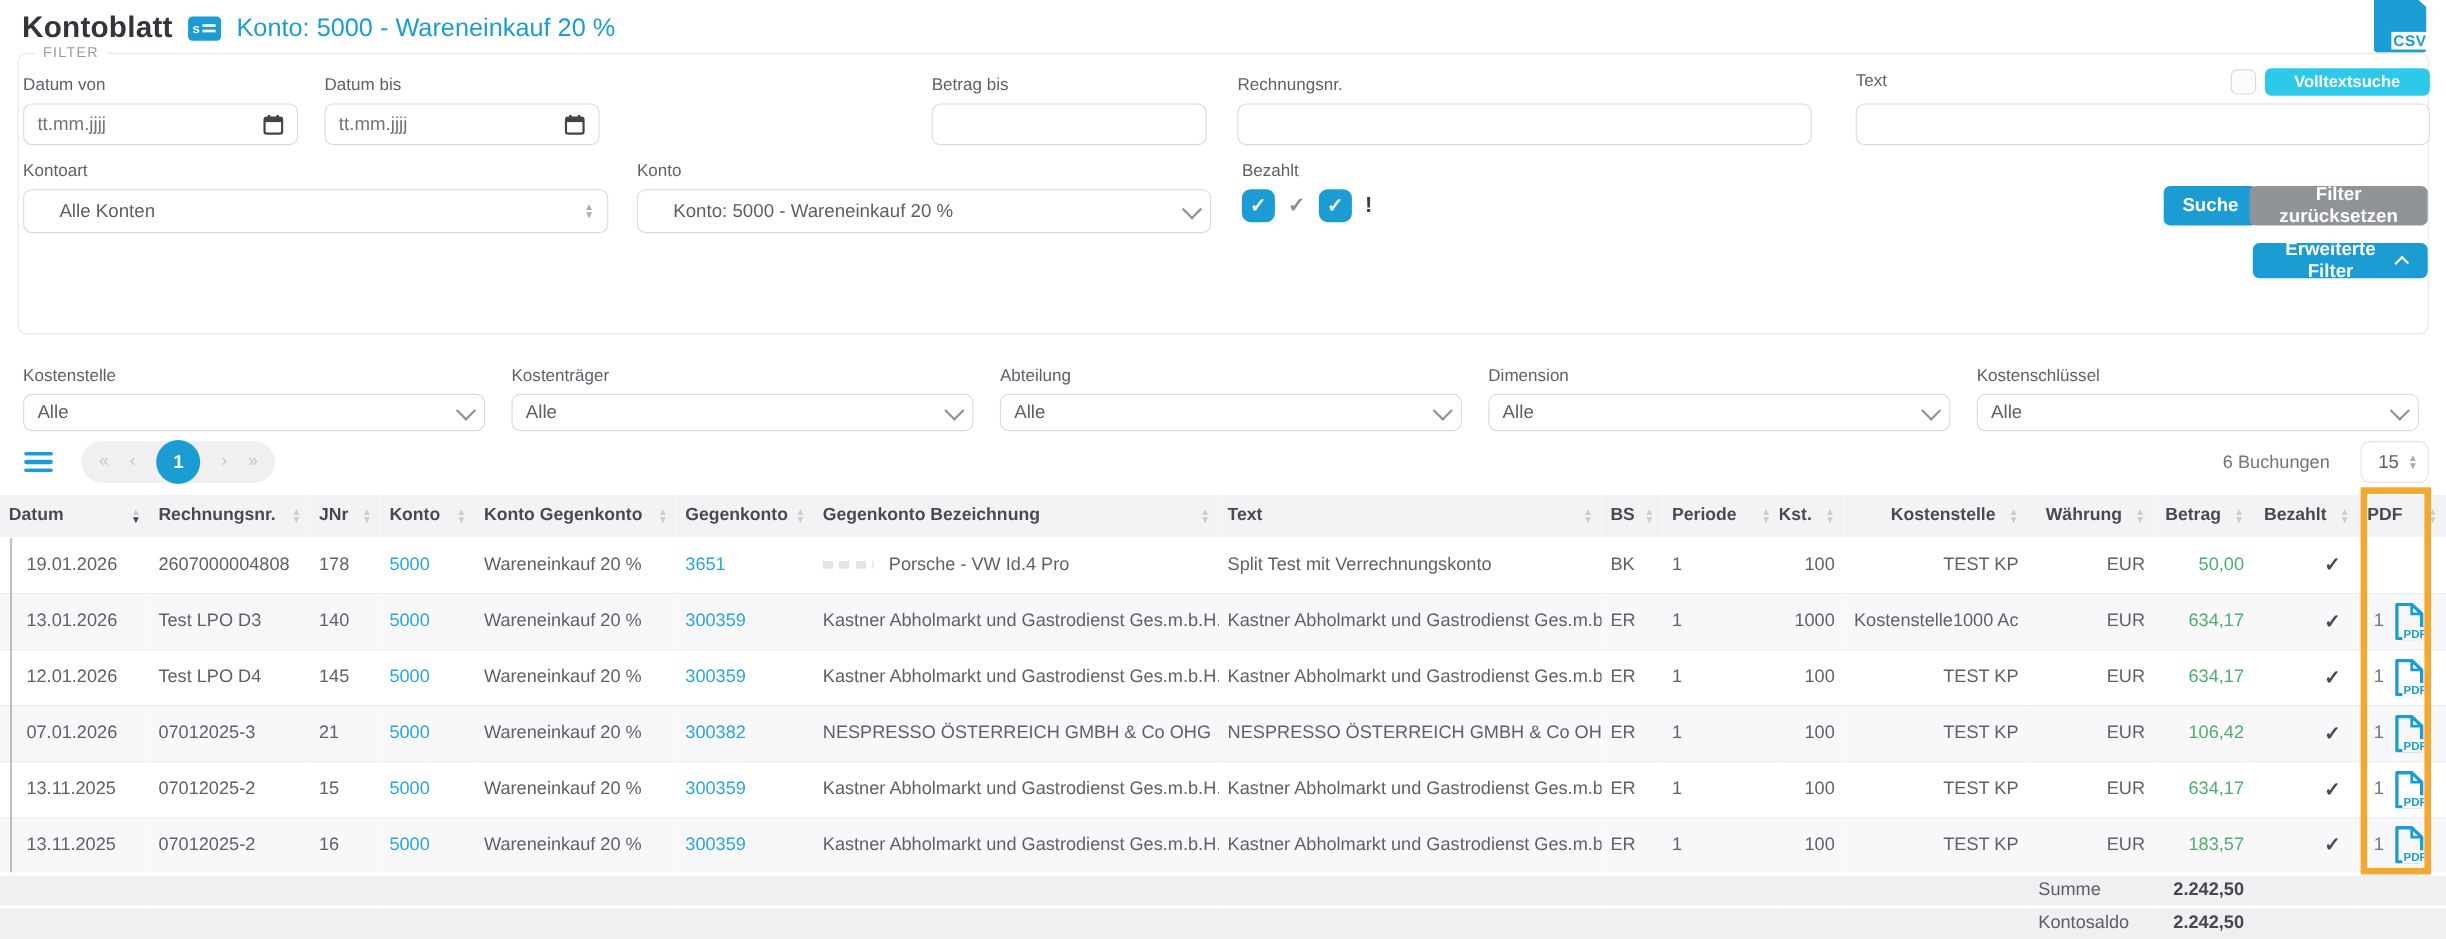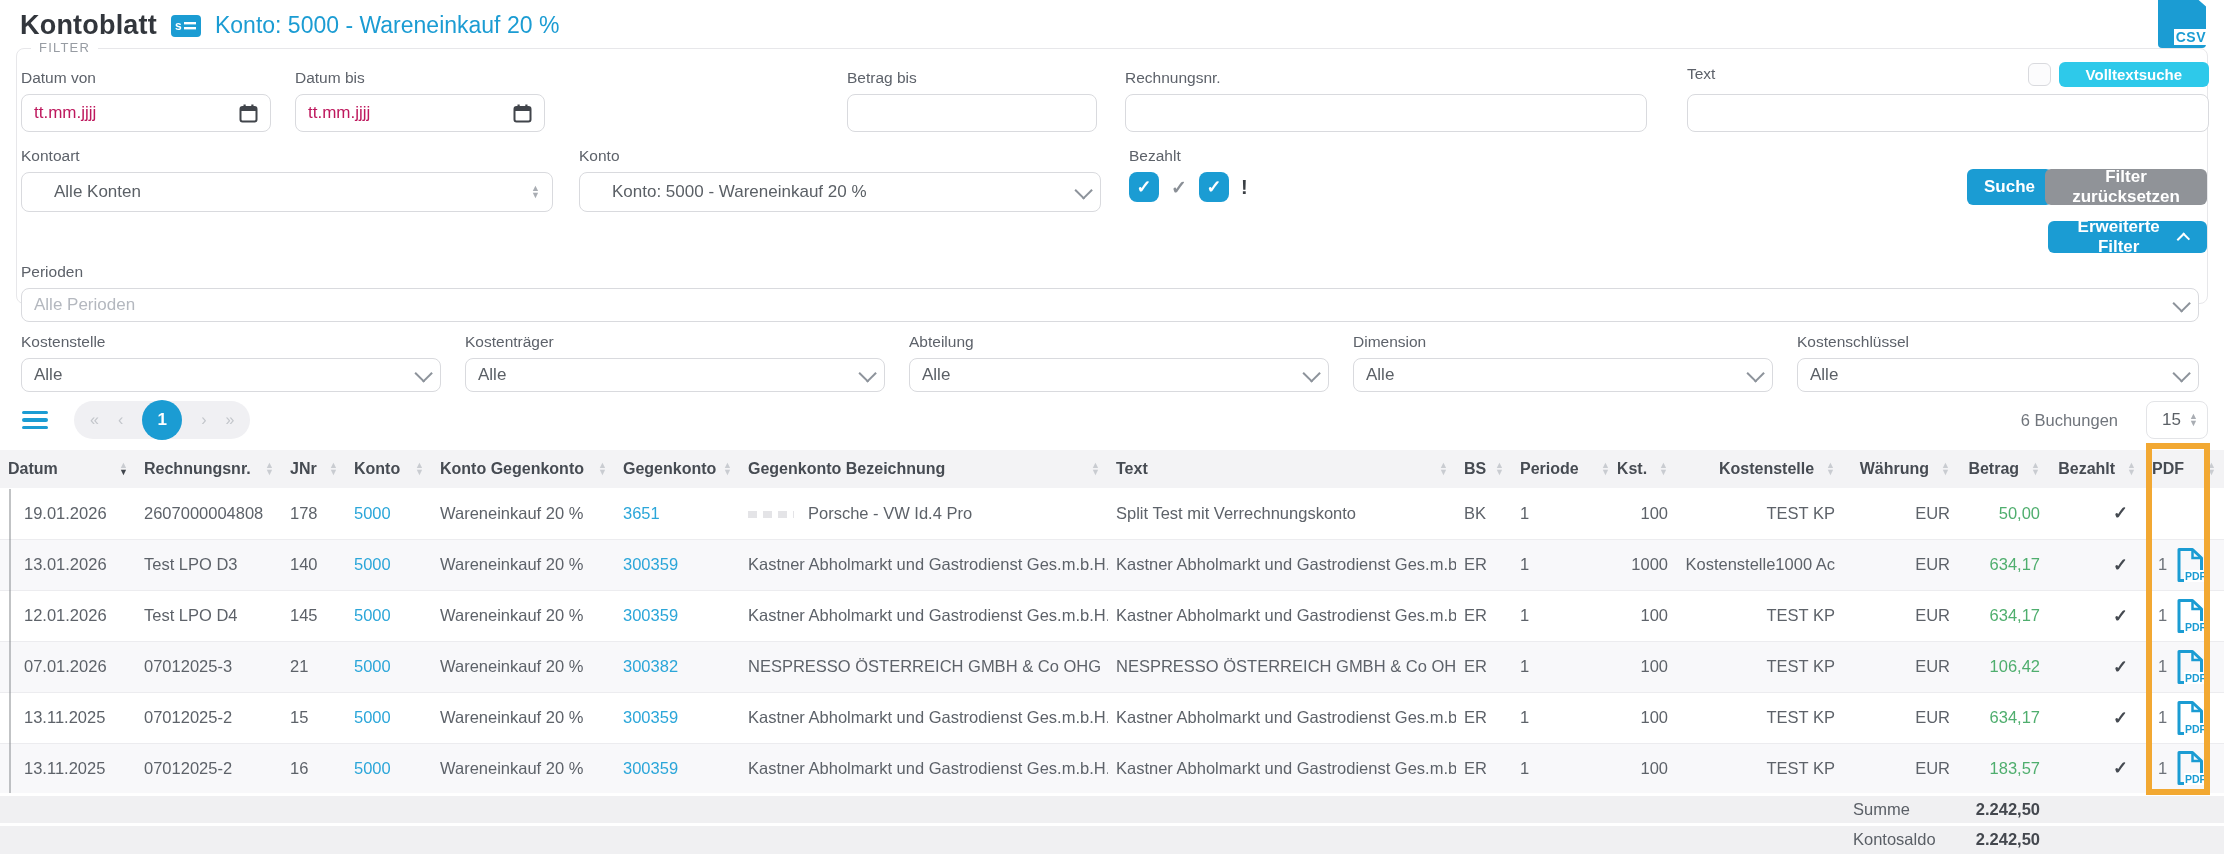--- a/index.html
+++ b/index.html
@@ -28,21 +28,21 @@
   .filter .legend { position:absolute; top:-9px; left:14px; background:#fff; padding:0 8px;
                     font-size:13px; color:#979ca3; letter-spacing:1.2px; }
   .fgroup { position:absolute; }
   .fgroup label { display:block; font-size:15.5px; color:#5d626a; margin-bottom:7px; }
   .lblrow { display:flex; justify-content:space-between; align-items:center; margin-bottom:7px; height:26px;}
   .lblrow label { margin-bottom:0; }
   .input, .select { width:100%; height:38px; border:1px solid #d9dade; border-radius:8px;
             background:#fff; display:flex; align-items:center; padding:0 12px; font-size:17px;
             color:#5b6066; position:relative; cursor:pointer; }
   .select { justify-content:space-between; }
-  .ph { color:#be185d; }
+  .ph { color:#737373; }
   .ph-light { color:#b4b8bf; }
   .h40 { height:40px;padding-left:32px; } .h34 { height:34px; }
   .cal-ic { margin-left:auto; }
   .chev { width:13px; height:13px; border-right:2.5px solid #8d939b; border-bottom:2.5px solid #8d939b;
           transform:rotate(45deg) translateY(-3px); flex:0 0 auto; }
   .spinner { display:flex; flex-direction:column; line-height:7px; font-size:9px; color:#a9adb3; }
   .bezahlt-row { display:flex; align-items:center; gap:12px; margin-top:2px; }
   .cb { width:30px; height:30px; border-radius:8px; background:var(--accent); color:#fff;
         display:flex; align-items:center; justify-content:center; font-size:18px; font-weight:700; cursor:pointer;}
   .paid-mark { color:#8a8f96; font-size:19px; font-weight:700; }
@@ -214,27 +214,20 @@
         <span class="unpaid-mark">!</span>
       </div>
     </div>
     <button class="btn btn-blue" style="position:absolute;left:1950px;top:120px">Suche</button>
     <button class="btn btn-gray" style="position:absolute;left:2028px;top:120px">Filter zurücksetzen</button>
     <button class="btn btn-blue" style="position:absolute;left:2031px;top:172px;height:32px">
       <span>Erweiterte Filter</span>
       <span class="caret-up"></span>
     </button>
 
-    <div class="fgroup" style="left:4px;top:214px;width:2178px">
-      <label>Perioden</label>
-      <div class="select h34">
-        <span class="ph-light">Alle Perioden</span>
-        <span class="chev"></span>
-      </div>
-    </div>
 
     <div class="fgroup" style="left:4px;top:284px;width:420px">
       <label>Kostenstelle</label>
       <div class="select h34">
         <span>Alle</span>
         <span class="chev"></span>
       </div>
     </div>
     <div class="fgroup" style="left:448px;top:284px;width:420px">
       <label>Kostenträger</label>

